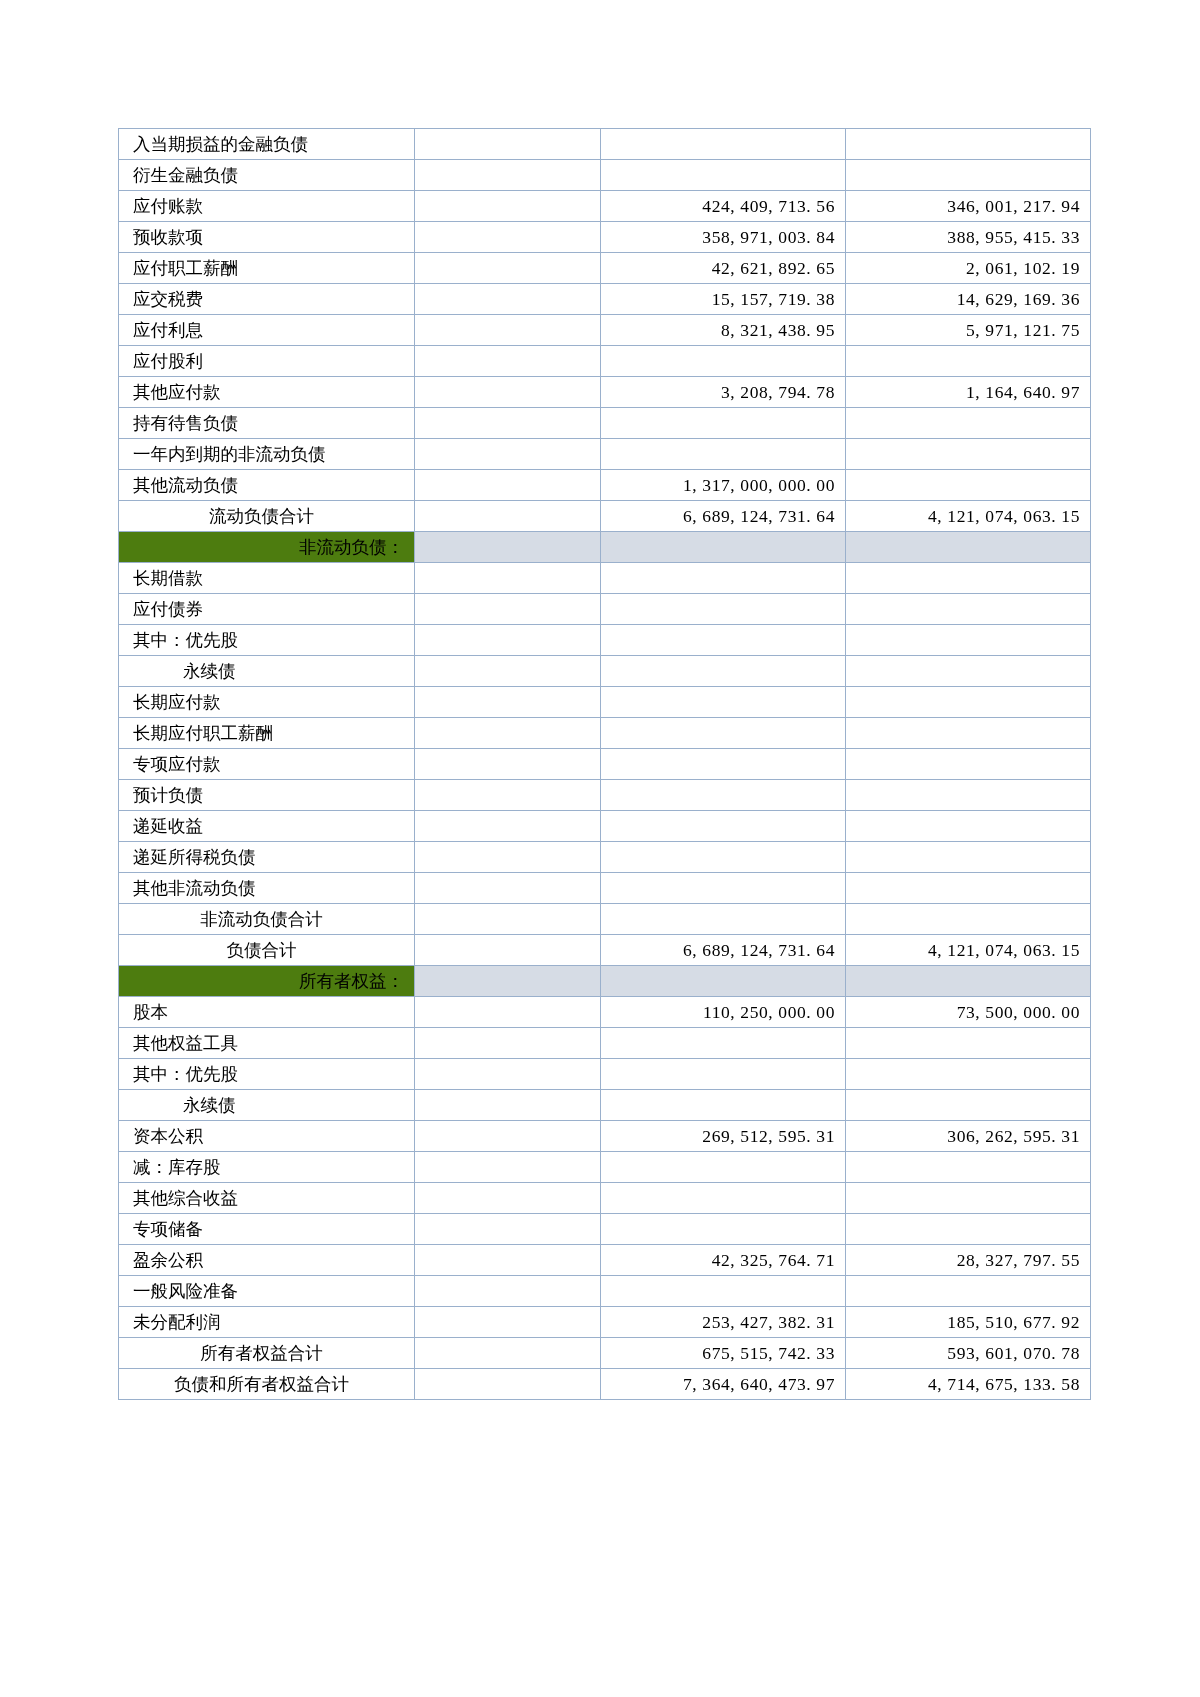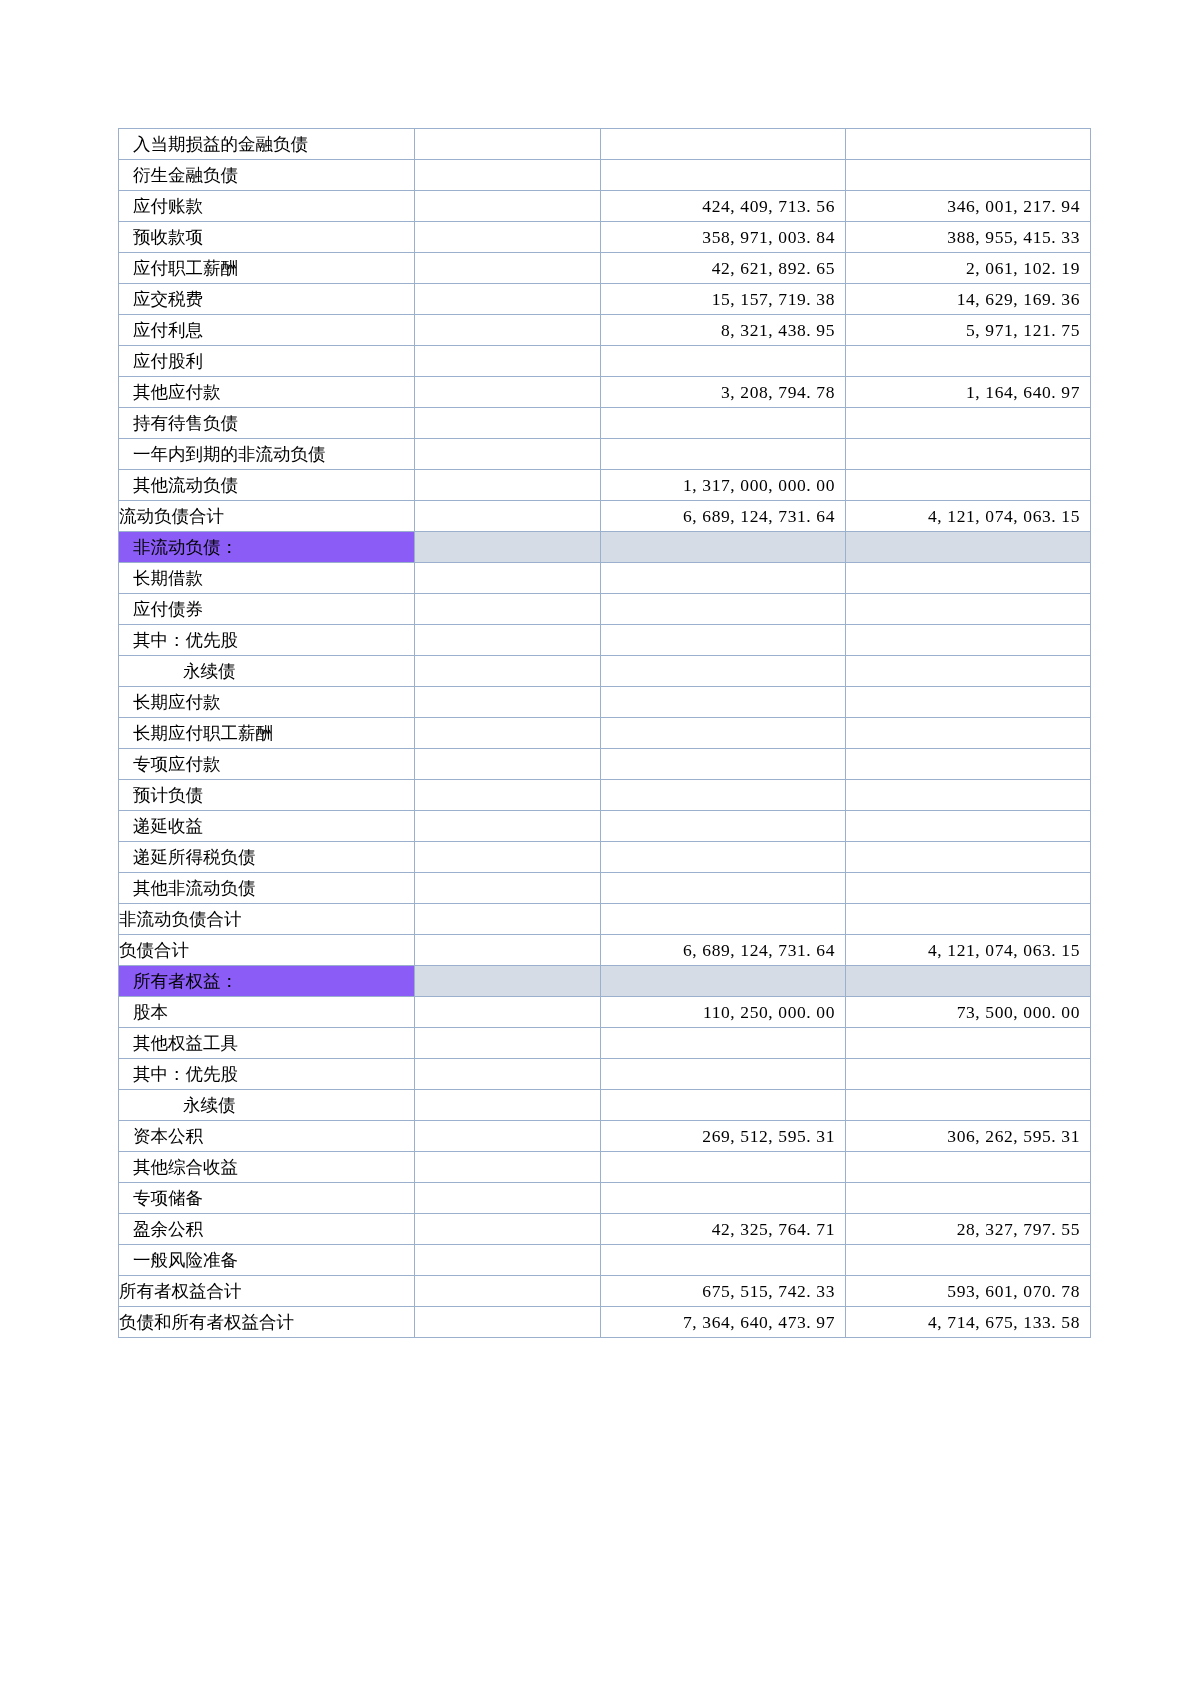--- a/index.html
+++ b/index.html
@@ -40,28 +40,28 @@
     background: #ffffff;
     white-space: nowrap;
     overflow: hidden;
   }
   td.label {
     background: #d6dce5;
     text-align: left;
   }
   td.label.indent1 { padding-left: 14px; }
   td.label.indent2 { padding-left: 64px; }
-  td.label.center  { text-align: left; padding-left: 0; }
+  td.label.center  { text-align: center; padding-left: 0; }
   td.note { background: #ffffff; }
   td.amount {
     text-align: right;
     letter-spacing: 0.6px;
     font-size: 17px;
   }
-  tr.section td.label { background: #8b5cf6; }
+  tr.section td.label { background: #4d7c0f; text-align: right; }
   tr.section td.note,
   tr.section td.amount { background: #d6dce5; }
   td.amount.shaded { background: #d6dce5; }
   .num { font-family: "Liberation Serif", serif; }
 </style>
 </head>
 <body>
 
 <div class="page">
   <table class="balance-sheet">
@@ -264,20 +264,26 @@
           <td class="amount num"></td>
           <td class="amount num"></td>
         </tr>
         <tr>
           <td class="label indent1">资本公积</td>
           <td class="note"></td>
           <td class="amount num">269, 512, 595. 31</td>
           <td class="amount num">306, 262, 595. 31</td>
         </tr>
         <tr>
+          <td class="label indent1">减：库存股</td>
+          <td class="note"></td>
+          <td class="amount num"></td>
+          <td class="amount num"></td>
+        </tr>
+        <tr>
           <td class="label indent1">其他综合收益</td>
           <td class="note"></td>
           <td class="amount num"></td>
           <td class="amount num"></td>
         </tr>
         <tr>
           <td class="label indent1">专项储备</td>
           <td class="note"></td>
           <td class="amount num"></td>
           <td class="amount num"></td>
@@ -286,20 +292,26 @@
           <td class="label indent1">盈余公积</td>
           <td class="note"></td>
           <td class="amount num">42, 325, 764. 71</td>
           <td class="amount num">28, 327, 797. 55</td>
         </tr>
         <tr>
           <td class="label indent1">一般风险准备</td>
           <td class="note"></td>
           <td class="amount num"></td>
           <td class="amount num"></td>
+        </tr>
+        <tr>
+          <td class="label indent1">未分配利润</td>
+          <td class="note"></td>
+          <td class="amount num">253, 427, 382. 31</td>
+          <td class="amount num">185, 510, 677. 92</td>
         </tr>
         <tr>
           <td class="label center">所有者权益合计</td>
           <td class="note"></td>
           <td class="amount num">675, 515, 742. 33</td>
           <td class="amount num">593, 601, 070. 78</td>
         </tr>
         <tr>
           <td class="label center">负债和所有者权益合计</td>
           <td class="note"></td>

